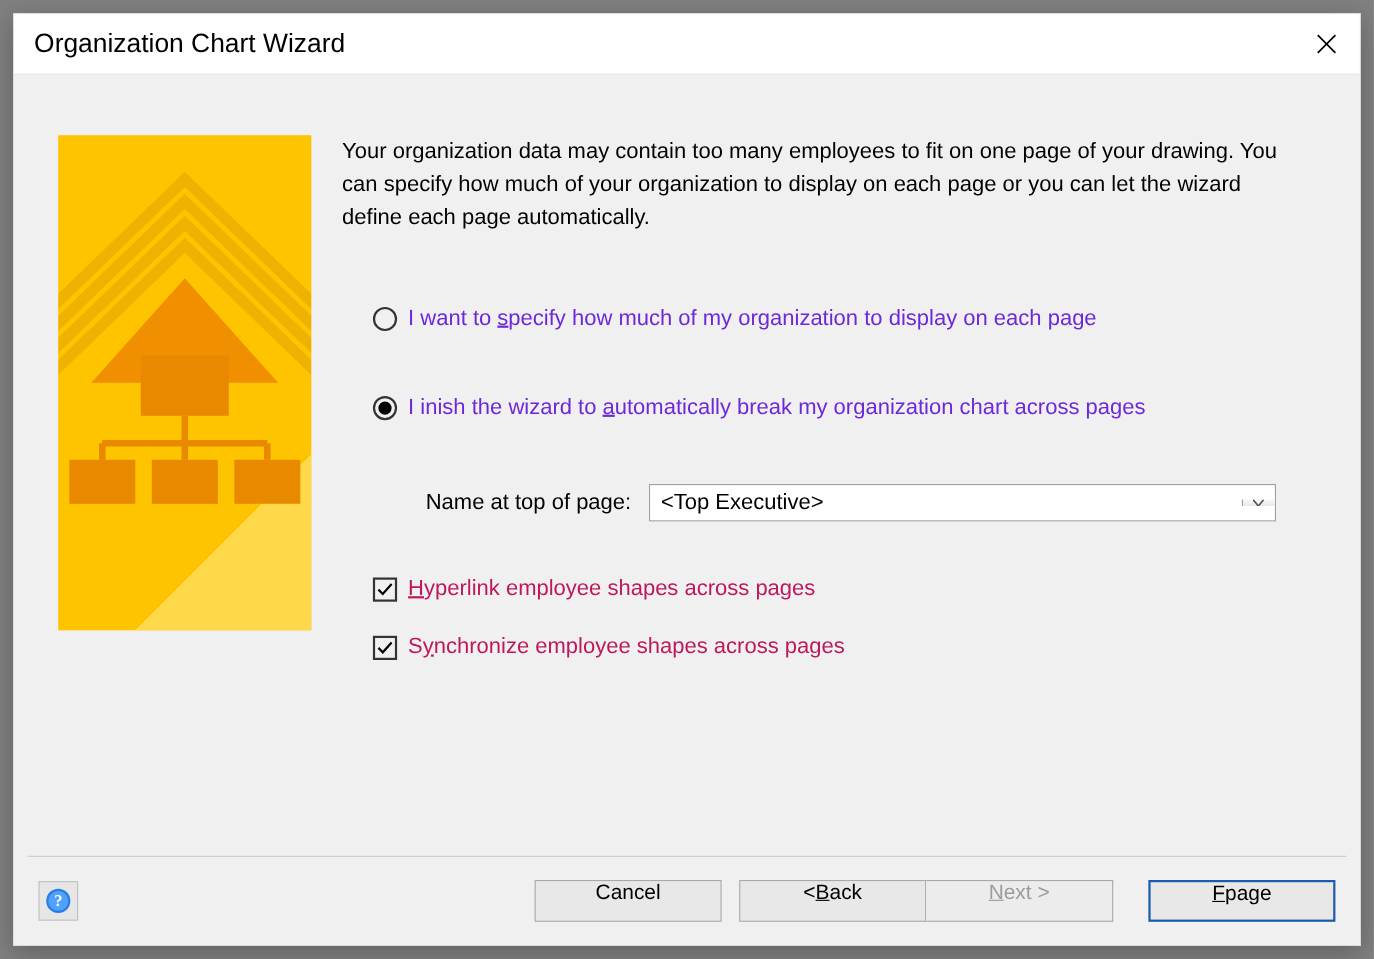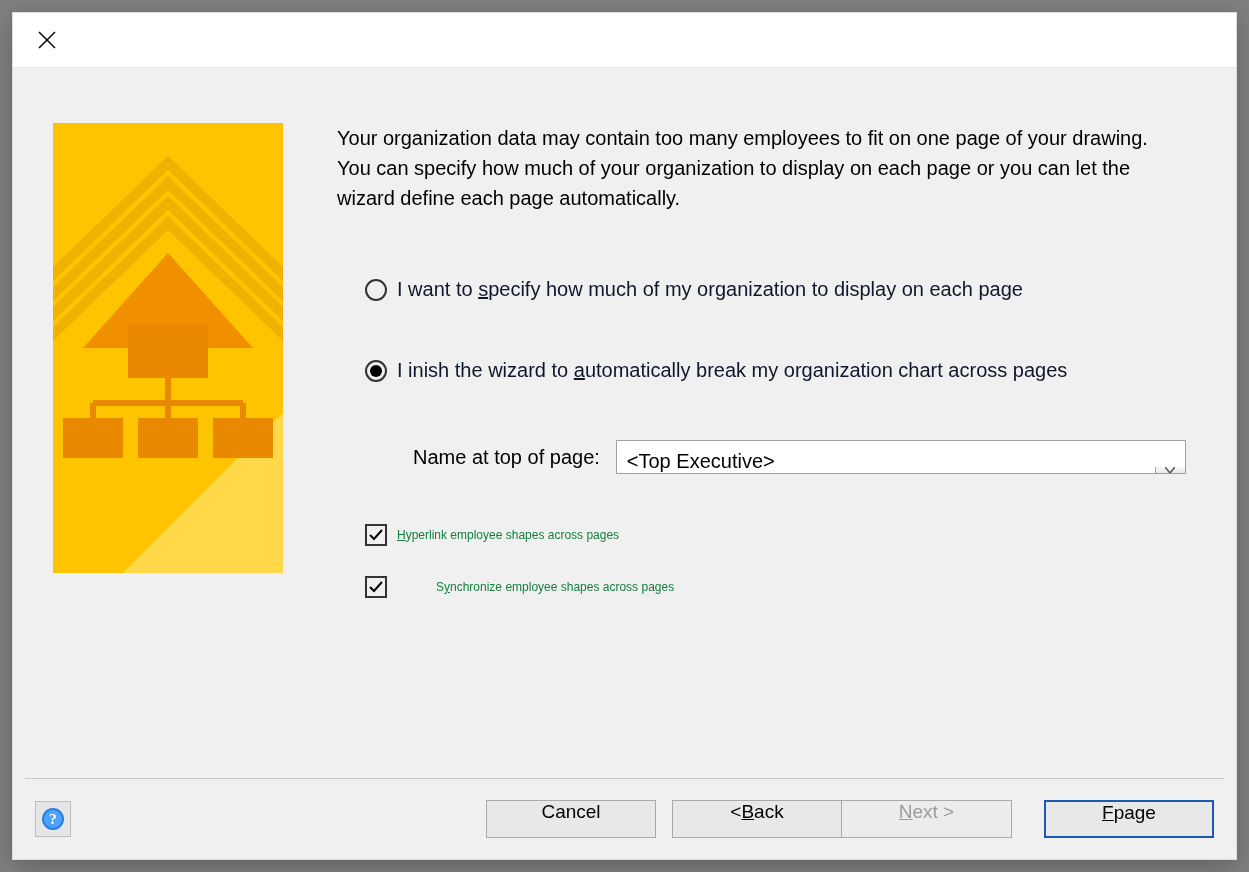--- a/index.html
+++ b/index.html
@@ -60,21 +60,21 @@
   .sidebar-graphic {
     width: 230px;
     height: 450px;
     background: #ffc400;
     position: relative;
     overflow: hidden;
     flex-shrink: 0;
   }
   .main-col {
     flex: 1;
-    padding-left: 54px;
+    padding-left: 28px;
   }
   .intro-text {
     font-size: 20px;
     line-height: 1.5;
     color: #000;
   }
   .options {
     margin-top: 65px;
     padding-left: 28px;
   }
@@ -99,41 +99,41 @@
   .radio-inner {
     width: 12px;
     height: 12px;
     border-radius: 50%;
     background: #000;
     display: none;
   }
   .radio-checked .radio-inner { display: block; }
   .radio-label {
     font-size: 20px;
-    color: #0f172a;
+    color: #6d28d9;
   }
   .radio-label .ul, .check-label .ul { text-decoration: underline; }
   .name-row {
     display: flex;
     align-items: center;
     padding-left: 48px;
   }
   .name-label {
     font-size: 20px;
     color: #000;
     margin-right: 16px;
   }
   .combo-box {
     flex: 1;
     max-width: 570px;
     height: 34px;
     background: #ffffff;
     border: 1px solid #a0a0a0;
     display: flex;
-    align-items: flex-end;
+    align-items: center;
   }
   .combo-value {
     flex: 1;
     padding: 0 10px;
     font-size: 20px;
     display: flex;
     align-items: center;
   }
   .combo-btn {
     width: 30px;
@@ -145,35 +145,35 @@
     cursor: pointer;
   }
   .combo-btn svg { width: 10px; height: 6px; }
   .check-row {
     display: flex;
     align-items: center;
     margin-top: 50px;
     padding-left: 0;
     cursor: pointer;
   }
-  .check-row + .check-row { margin-top: 30px; gap: 39px; }
+  .check-row + .check-row { margin-top: 30px; }
   .checkbox {
     width: 22px;
     height: 22px;
     border: 2px solid #333;
     margin-right: 10px;
     display: flex;
     align-items: center;
     justify-content: center;
     flex-shrink: 0;
   }
   .checkbox svg { width: 16px; height: 16px; }
   .check-label {
-    font-size: 12px;
-    color: #15803d;
+    font-size: 20px;
+    color: #be185d;
   }
   .separator {
     height: 1px;
     background: #c8c8c8;
     margin: 0 12px;
   }
   .footer {
     height: 80px;
     display: flex;
     align-items: center;
@@ -216,20 +216,21 @@
     border: 2px solid #1a5ab0;
     background: #e8e8e8;
   }
   .btn .ul { text-decoration: underline; }
 </style>
 </head>
 <body>
 
 <div class="dialog">
   <div class="title-bar">
+    <div class="title-text">Organization Chart Wizard</div>
     <div class="close-btn">
       <svg viewBox="0 0 18 18">
         <line x1="1" y1="1" x2="17" y2="17" stroke="#000" stroke-width="1.5"></line>
         <line x1="17" y1="1" x2="1" y2="17" stroke="#000" stroke-width="1.5"></line>
       </svg>
     </div>
   </div>
 
   <div class="content-area">
     <div class="content-body">

